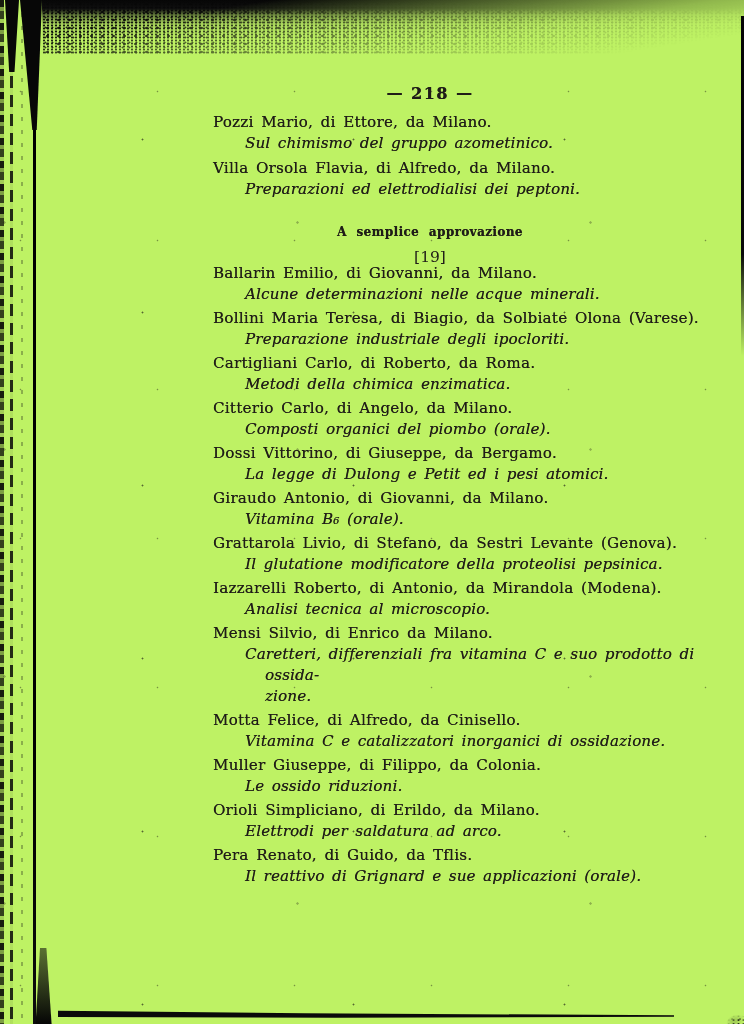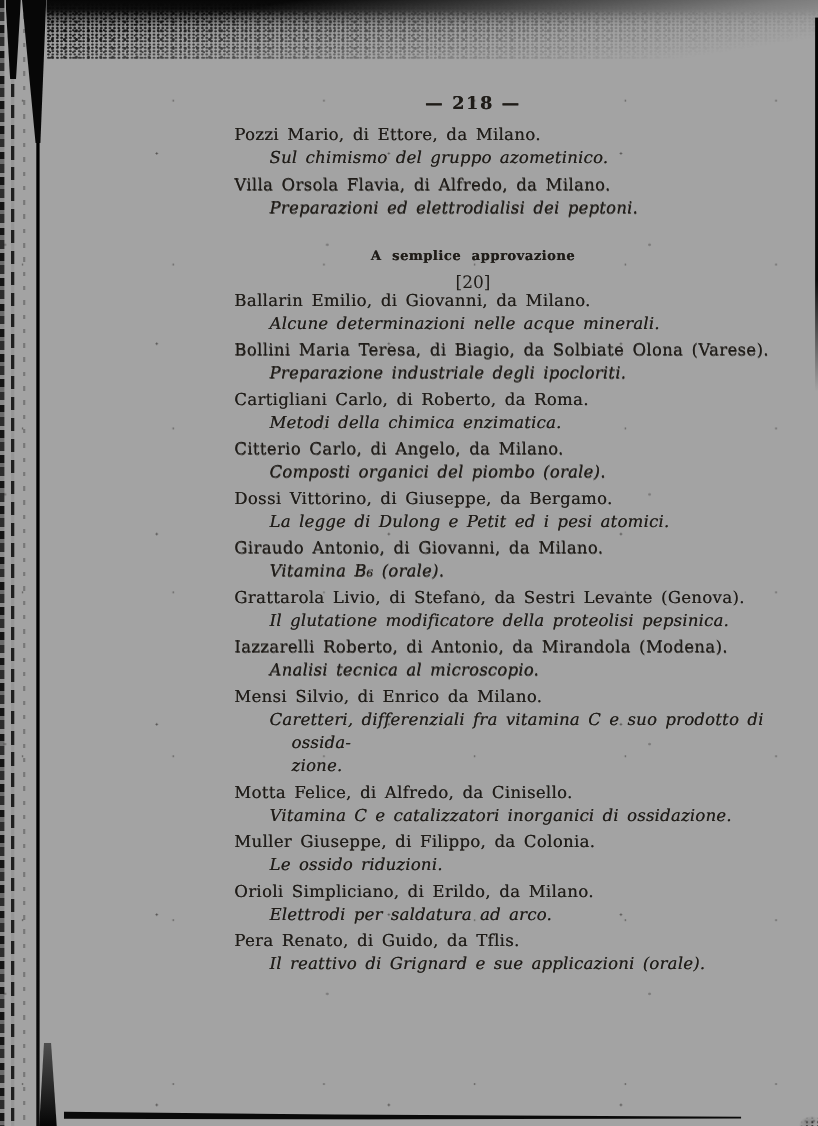--- a/index.html
+++ b/index.html
@@ -1,21 +1,21 @@
 <!DOCTYPE html>
 <html><head>
 <meta charset="utf-8">
 <style>
   html, body { margin: 0; padding: 0; background: #e8e8e6; }
   .page {
     position: relative;
     width: 744px;
     height: 1024px;
     margin: 0 auto;
-    background: #a3a3a3;
+    background: #bef264;
     overflow: hidden;
     font-family: "DejaVu Serif", "Liberation Serif", serif;
     color: #1f1c18;
   }
 
   
   .speckle-field {
     position: absolute; inset: 0; pointer-events: none;
     background-image:
       radial-gradient(circle, rgba(25,22,20,.75) 0.7px, transparent 1.2px),
@@ -148,21 +148,21 @@
     <div class="entry-title">Sul chimismo del gruppo azometinico.</div>
   </div>
 
   <div class="entry">
     <div class="entry-name">Villa Orsola Flavia, di Alfredo, da Milano.</div>
     <div class="entry-title">Preparazioni ed elettrodialisi dei peptoni.</div>
   </div>
 </div>
 
   <div class="section-heading">A semplice approvazione</div>
-  <div class="section-count">[20]</div>
+  <div class="section-count">[19]</div>
 
   <div class="main-entries" id="main-entries">
   <div class="entry">
     <div class="entry-name">Ballarin Emilio, di Giovanni, da Milano.</div>
     <div class="entry-title">Alcune determinazioni nelle acque minerali.</div>
   </div>
 
   <div class="entry">
     <div class="entry-name">Bollini Maria Teresa, di Biagio, da Solbiate Olona (Varese).</div>
     <div class="entry-title">Preparazione industriale degli ipocloriti.</div>

